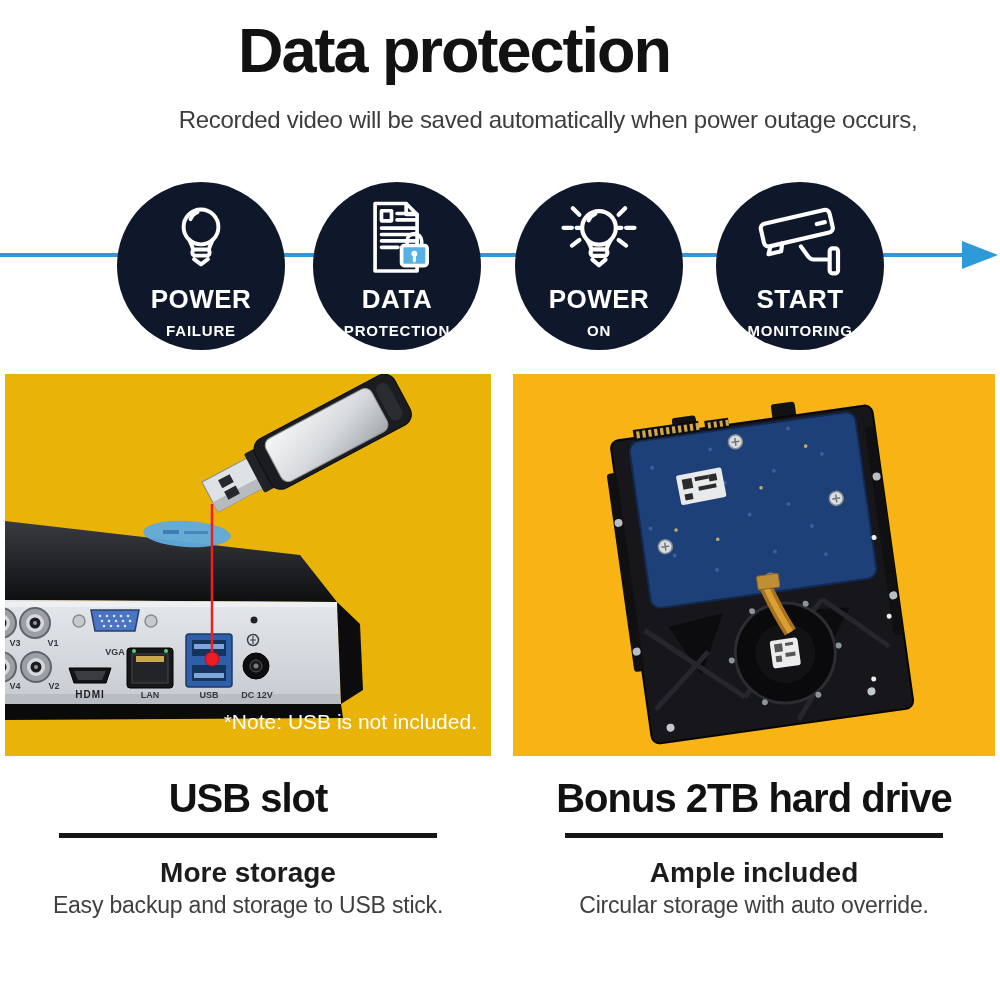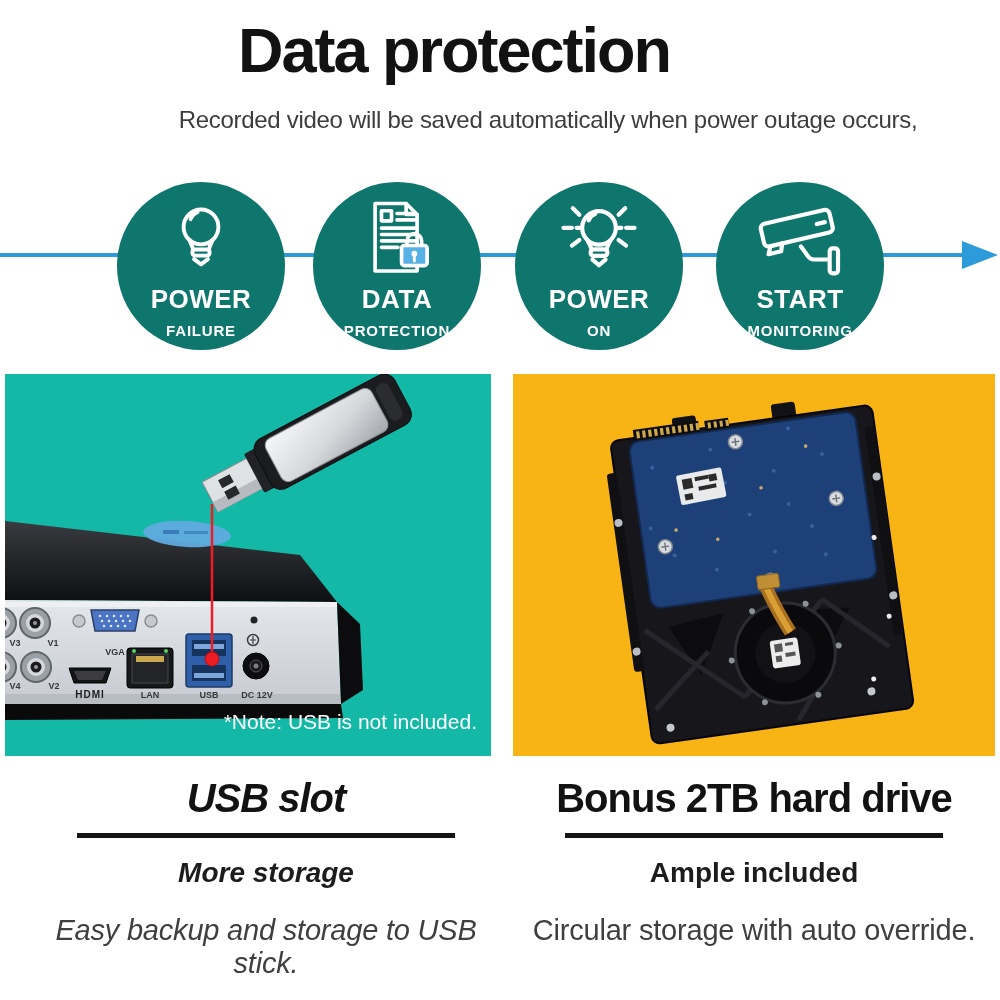--- a/index.html
+++ b/index.html
@@ -19,48 +19,48 @@
   
   .flow-line{
     position:absolute;left:0;top:253px;width:964px;height:4px;background:#2d9bd9;
   }
   .flow-arrow{
     position:absolute;left:962px;top:241px;width:0;height:0;
     border-left:36px solid #2d9bd9;border-top:14px solid transparent;border-bottom:14px solid transparent;
   }
   .step{
     position:absolute;top:182px;width:168px;height:168px;border-radius:50%;
-    background:#0f766e;color:#ffffff;text-align:center;
+    background:#0f172a;color:#ffffff;text-align:center;
   }
   .step .icon{height:92px;margin-top:12px;display:flex;align-items:center;justify-content:center;}
   .step .l1{font-size:26px;font-weight:700;letter-spacing:0.5px;line-height:26px;}
   .step .l2{font-size:15px;font-weight:700;letter-spacing:0.8px;line-height:18px;margin-top:10px;}
   #step-1{left:117px;}
   #step-2{left:313px;}
   #step-3{left:515px;}
   #step-4{left:716px;}
   .step svg{display:block;}
   
   .panel{position:absolute;top:374px;height:382px;}
-  .panel-left{left:5px;width:486px;background:#14b8a6;}
+  .panel-left{left:5px;width:486px;background:#eab308;}
   .panel-right{left:513px;width:482px;background:#f8b414;}
   .panel svg{display:block;}
   .port-label{font-family:"Liberation Sans",sans-serif;font-size:9px;font-weight:700;fill:#34373d;text-anchor:middle;}
   .hdmi-label{font-family:"Liberation Sans",sans-serif;font-size:10px;font-weight:700;letter-spacing:1px;fill:#1d1d1f;text-anchor:middle;}
   .note-text{font-family:"Liberation Sans",sans-serif;font-size:21px;fill:#ffffff;text-anchor:end;}
   
   .section{position:absolute;top:776px;text-align:center;}
-  .section-left{left:23px;width:486px;font-style:italic;}
+  .section-left{left:5px;width:486px;}
   .section-right{left:513px;width:482px;}
   .section h2{margin:0;font-size:40px;font-weight:800;letter-spacing:-1px;color:#121212;}
   .divider{height:5px;background:#161616;margin:12px auto 0;}
   .section-left .divider{width:378px;}
   .section-right .divider{width:378px;}
   .section .sub{font-size:28px;font-weight:700;color:#1c1c1c;margin-top:19px;}
-  .section .desc{font-size:29px;color:#3f3f3f;margin-top:25px;letter-spacing:-0.2px;}
+  .section .desc{font-size:23px;color:#3f3f3f;margin-top:3px;letter-spacing:-0.2px;}
 </style>
 </head>
 <body>
 
 <div class="title">Data protection</div>
 <div class="subtitle">
   <div>Recorded video will be saved automatically when power outage occurs,</div>
 </div>
 
 <div>

